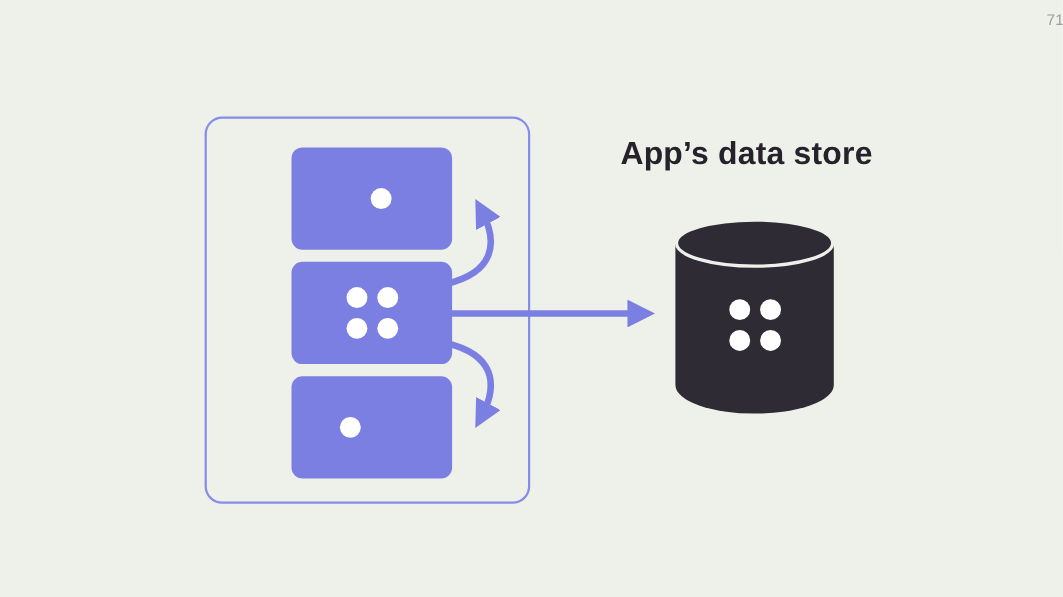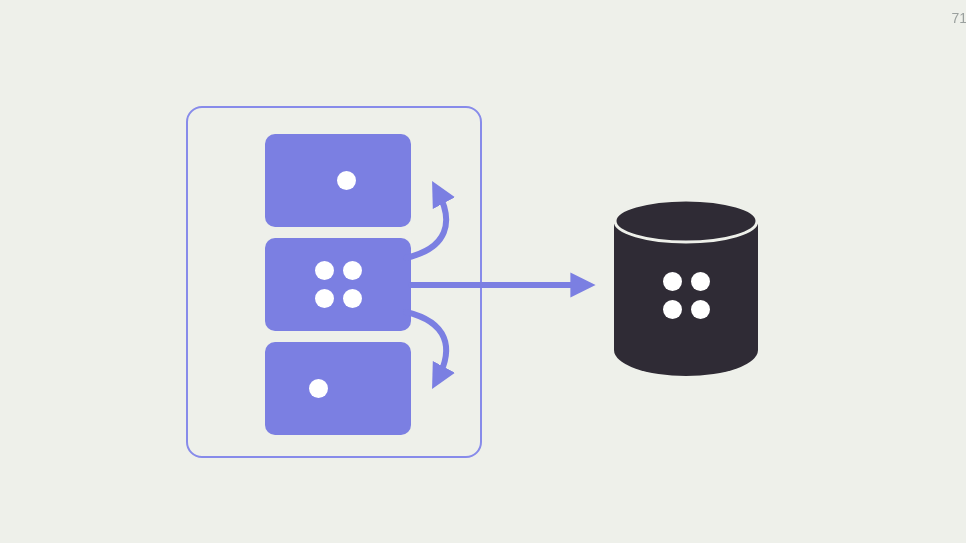--- a/index.html
+++ b/index.html
@@ -98,20 +98,21 @@
     <defs>
       <marker id="ah" viewBox="0 0 10 10" refX="5" refY="5" markerWidth="4.2" markerHeight="4.2" orient="auto-start-reverse">
         <path d="M0 0 L10 5 L0 10 Z" fill="#7b7fe2"></path>
       </marker>
     </defs>
     <path d="M406 258 C448 248 454 222 438 192" fill="none" stroke="#7b7fe2" stroke-width="6" stroke-linecap="round" marker-end="url(#ah)"></path>
     <path d="M406 312 C448 322 454 348 438 378" fill="none" stroke="#7b7fe2" stroke-width="6" stroke-linecap="round" marker-end="url(#ah)"></path>
     <path d="M411 285 H583" fill="none" stroke="#7b7fe2" stroke-width="6" stroke-linecap="round" marker-end="url(#ah)"></path>
   </svg>
 
+  <div class="heading store-label">App’s data store</div>
 
   <svg class="cylinder" viewBox="0 0 148 180" xmlns="http://www.w3.org/2000/svg" aria-hidden="true">
     <path d="M2 23 v129 a72 26 0 0 0 144 0 v-129 Z" fill="#2f2b35"></path>
     <ellipse cx="74" cy="23" rx="71" ry="21" fill="#2f2b35" stroke="#eef0ea" stroke-width="3"></ellipse>
   </svg>
 
   <div class="dots store-dots">
       <span class="dot"></span>
       <span class="dot"></span>
       <span class="dot"></span>

